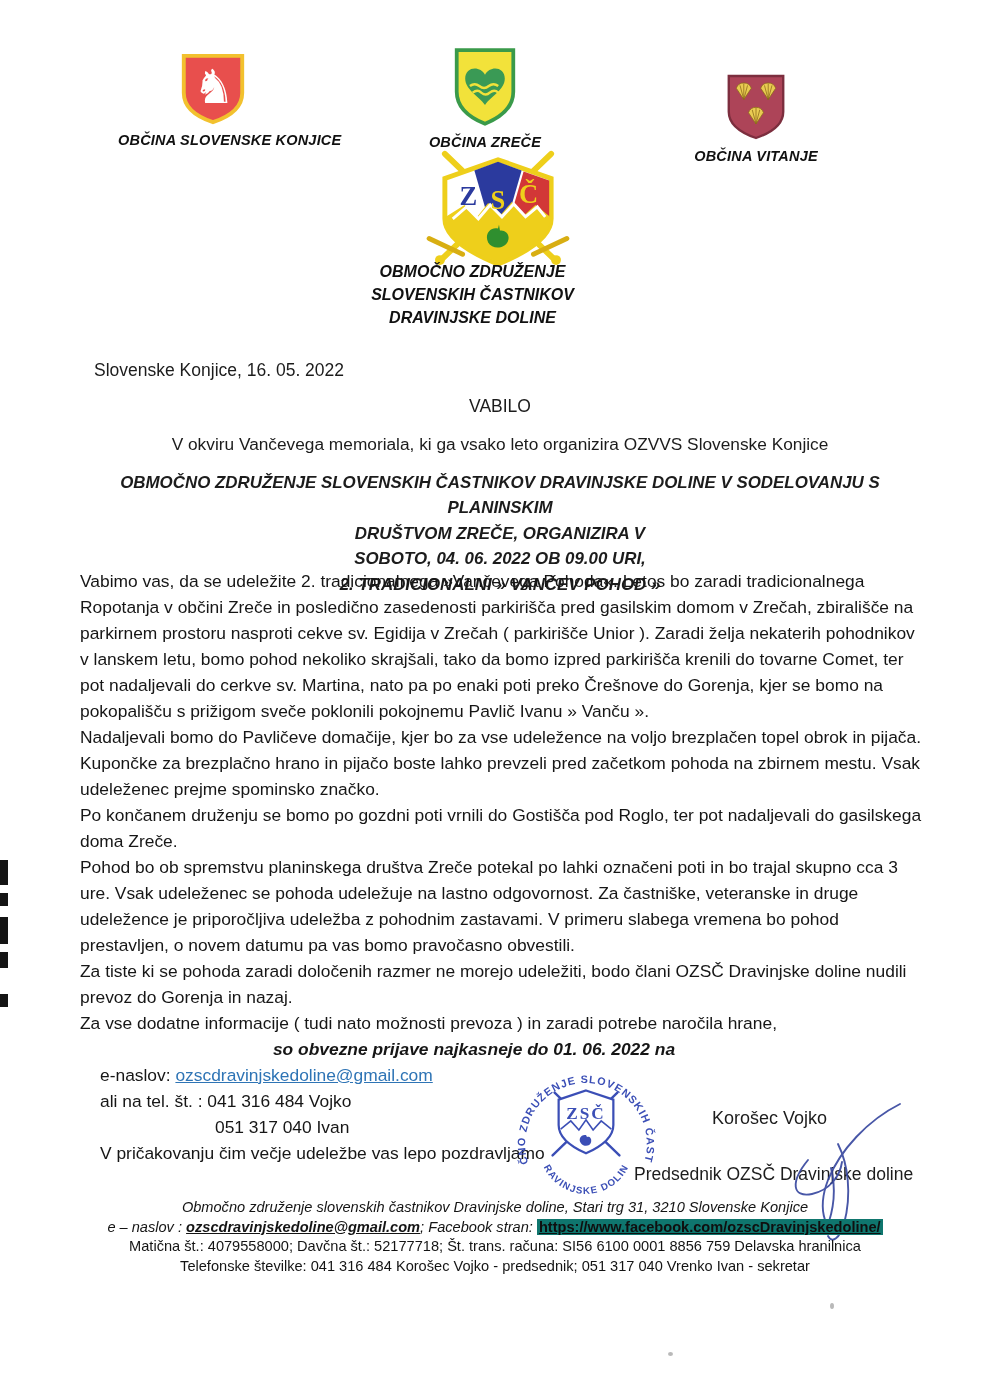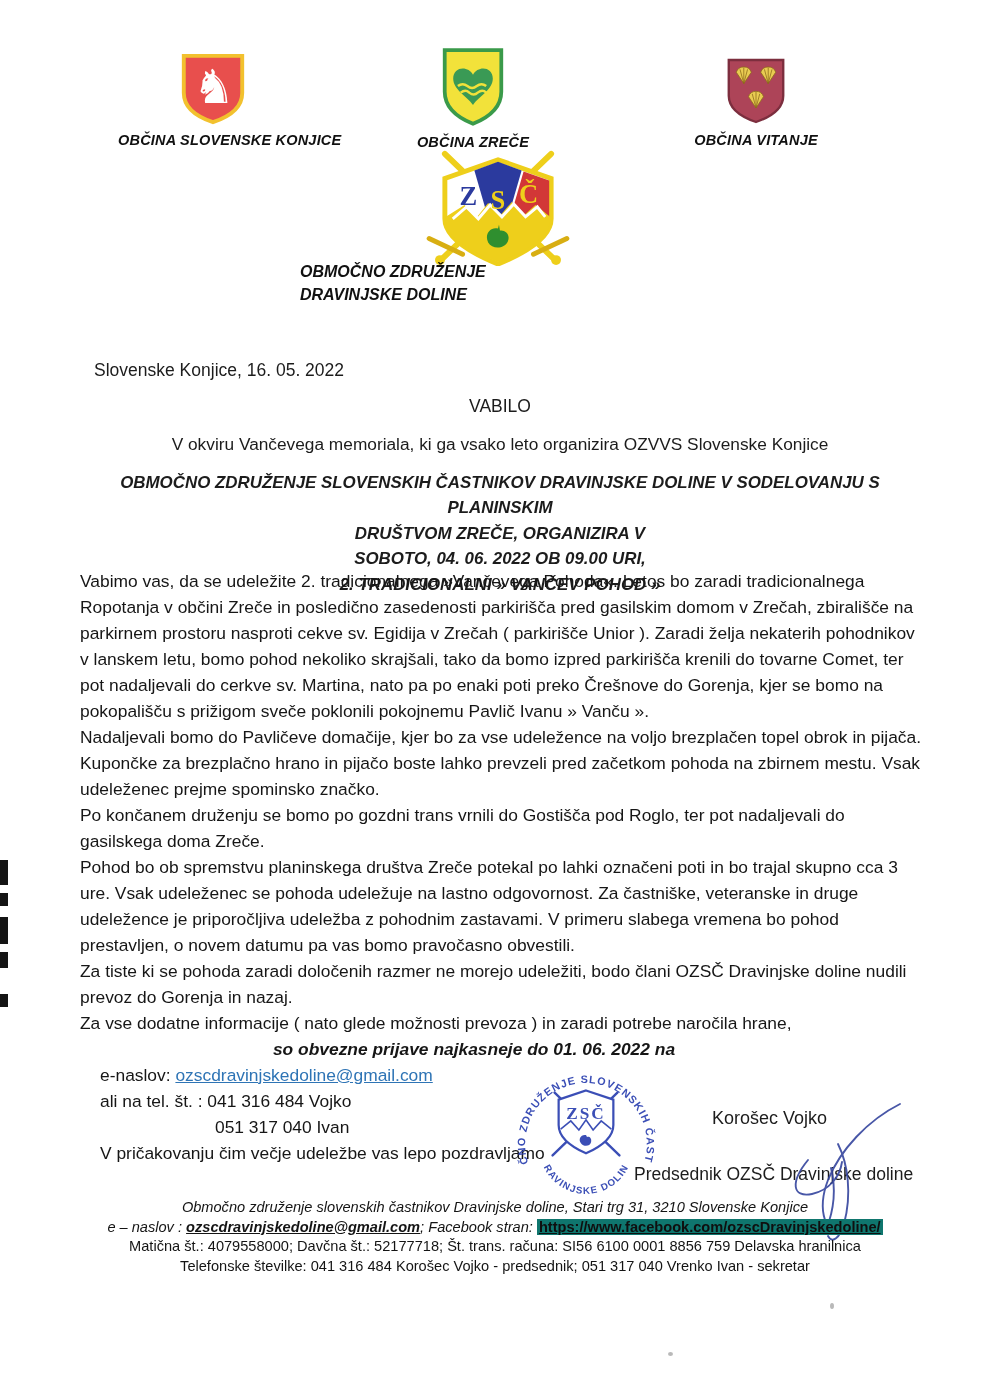--- a/index.html
+++ b/index.html
@@ -11,25 +11,25 @@
     font-family:"Liberation Sans", sans-serif;
   }
   
   .crest { position:absolute; text-align:center; }
   .crest svg { display:block; margin:0 auto; }
   .crest-label {
     margin-top:6px; font-weight:bold; font-style:italic;
     font-size:14.5px; letter-spacing:0.2px; white-space:nowrap; color:#111;
   }
   #crest-konjice { left:118px; top:52px; width:190px; }
-  #crest-zrece   { left:398px; top:46px; width:150px; }
-  #crest-vitanje { left:676px; top:56px; width:160px; }
+  #crest-zrece   { left:410px; top:46px; width:150px; }
+  #crest-vitanje { left:676px; top:72px; width:160px; }
   
   #org-emblem { position:absolute; left:412px; top:144px; }
-  .org-lines { position:absolute; left:300px; top:260px; width:345px; text-align:left; }
+  .org-lines { position:absolute; left:300px; top:260px; width:345px; text-align:center; }
   .org-line { font-weight:bold; font-style:italic; font-size:16px; line-height:23px; color:#111; }
   
   .dateline { position:absolute; left:94px; top:360px; font-size:17.5px; }
   .centerwrap { position:absolute; left:80px; width:840px; text-align:center; }
   #title-vabilo { top:396px; font-size:17.5px; }
   #intro-line { top:434px; font-size:17.3px; }
   #announcement { top:470px; }
   .ann-line { font-weight:bold; font-style:italic; font-size:16.9px; line-height:25.4px; }
   .main-text {
     position:absolute; left:80px; top:568px; width:848px;
@@ -125,41 +125,42 @@
     <path d="M86 86 C78 84 72 92 76 100 C80 107 92 107 96 99 C99 92 93 87 88 88 L87 82 Z" fill="#2f8f2f"></path>
     <g font-family="Liberation Serif, serif" font-weight="bold" font-size="27">
       <text x="56" y="62" fill="#2b3a9e" text-anchor="middle">Z</text>
       <text x="86" y="66" fill="#eecf1b" text-anchor="middle">S</text>
       <text x="117" y="60" fill="#eecf1b" text-anchor="middle">Č</text>
     </g>
   </svg>
 
   <div class="org-lines">
     <div class="org-line">OBMOČNO ZDRUŽENJE</div>
+    <div class="org-line">SLOVENSKIH ČASTNIKOV</div>
     <div class="org-line">DRAVINJSKE DOLINE</div>
   </div>
 
   <div class="dateline">Slovenske Konjice, 16. 05. 2022</div>
   <div class="centerwrap" id="title-vabilo">VABILO</div>
   <div class="centerwrap" id="intro-line">V okviru Vančevega memoriala, ki ga vsako leto organizira OZVVS Slovenske Konjice</div>
 
   <div class="centerwrap" id="announcement">
     <div class="ann-line">OBMOČNO ZDRUŽENJE SLOVENSKIH ČASTNIKOV DRAVINJSKE DOLINE V SODELOVANJU S PLANINSKIM</div>
     <div class="ann-line">DRUŠTVOM ZREČE, ORGANIZIRA V</div>
     <div class="ann-line">SOBOTO, 04. 06. 2022 OB 09.00 URI,</div>
     <div class="ann-line">2. TRADICIONALNI » VANČEV POHOD »</div>
   </div>
 
   <div class="main-text">
     <p>Vabimo vas, da se udeležite 2. tradicionalnega »Vančevega Pohoda«. Letos bo zaradi tradicionalnega Ropotanja v občini Zreče in posledično zasedenosti parkirišča pred gasilskim domom v Zrečah, zbirališče na parkirnem prostoru nasproti cekve sv. Egidija v Zrečah ( parkirišče Unior ). Zaradi želja nekaterih pohodnikov v lanskem letu, bomo pohod nekoliko skrajšali, tako da bomo izpred parkirišča krenili do tovarne Comet, ter pot nadaljevali do cerkve sv. Martina, nato pa po enaki poti preko Črešnove do Gorenja, kjer se bomo na pokopališču s prižigom sveče poklonili pokojnemu Pavlič Ivanu » Vanču ».</p>
     <p>Nadaljevali bomo do Pavličeve domačije, kjer bo za vse udeležence na voljo brezplačen topel obrok in pijača. Kupončke za brezplačno hrano in pijačo boste lahko prevzeli pred začetkom pohoda na zbirnem mestu. Vsak udeleženec prejme spominsko značko.</p>
-    <p>Po končanem druženju se bomo po gozdni trans vrnili do Gostišča pod Roglo, ter pot nadaljevali do gasilskega doma Zreče.</p>
+    <p>Po končanem druženju se bomo po gozdni poti vrnili do Gostišča pod Roglo, ter pot nadaljevali do gasilskega doma Zreče.</p>
     <p>Pohod bo ob spremstvu planinskega društva Zreče potekal po lahki označeni poti in bo trajal skupno cca 3 ure. Vsak udeleženec se pohoda udeležuje na lastno odgovornost. Za častniške, veteranske in druge udeležence je priporočljiva udeležba z pohodnim zastavami. V primeru slabega vremena bo pohod prestavljen, o novem datumu pa vas bomo pravočasno obvestili.</p>
     <p>Za tiste ki se pohoda zaradi določenih razmer ne morejo udeležiti, bodo člani OZSČ Dravinjske doline nudili prevoz do Gorenja in nazaj.</p>
-    <p>Za vse dodatne informacije ( nato glede možnosti prevoza ) in zaradi potrebe naročila hrane,</p>
+    <p>Za vse dodatne informacije ( tudi nato možnosti prevoza ) in zaradi potrebe naročila hrane,</p>
     <div class="deadline">so obvezne prijave najkasneje do 01. 06. 2022 na</div>
     <div class="contact-line">
       <span>e-naslov: </span><a class="email-link" href="#">ozscdravinjskedoline@gmail.com</a>
     </div>
     <div class="contact-line">ali na tel. št. : 041 316 484 Vojko</div>
     <div class="contact-line indent">051 317 040 Ivan</div>
     <div class="contact-line">V pričakovanju čim večje udeležbe vas lepo pozdravljamo</div>
   </div>
 
   <div id="sig-name">Korošec Vojko</div>

